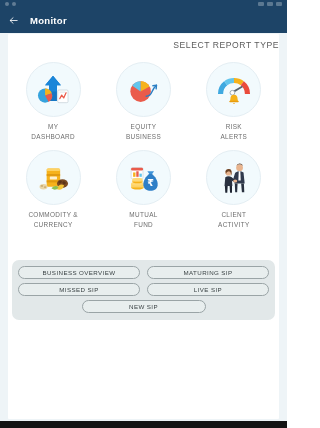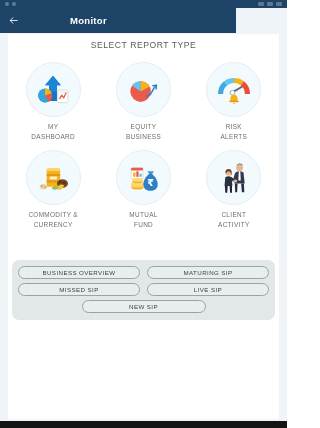--- a/index.html
+++ b/index.html
@@ -30,23 +30,23 @@
     background: rgba(255,255,255,0.30);
   }
   .sb-bar {
     width: 6px; height: 4px; border-radius: 1px;
     background: rgba(255,255,255,0.28);
   }
 
   
   .appbar {
     position: absolute; top: 8px; left: 0;
-    width: 236px; height: 25px;
+    width: 287px; height: 25px;
     background: #1d4467;
-    display: flex; align-items: center; gap: 40px;
+    display: flex; align-items: center;
   }
   .back-btn {
     width: 26px; height: 25px;
     display: flex; align-items: center; justify-content: center;
     cursor: pointer;
   }
   .back-btn svg { display: block; }
   .appbar-title {
     color: #ffffff;
     font-size: 9.5px;
@@ -59,21 +59,21 @@
   .card {
     position: absolute;
     top: 34px; left: 8px;
     width: 271px; height: 385px;
     background: #ffffff;
     border-radius: 1px;
     overflow: hidden;
   }
 
   .section-title {
-    text-align: center;
+    text-align: right;
     font-size: 8.6px;
     color: #5b5b5b;
     letter-spacing: 0.55px;
     margin-top: 6px;
     font-weight: normal;
   }
 
   
   .grid {
     margin-top: 12px;

